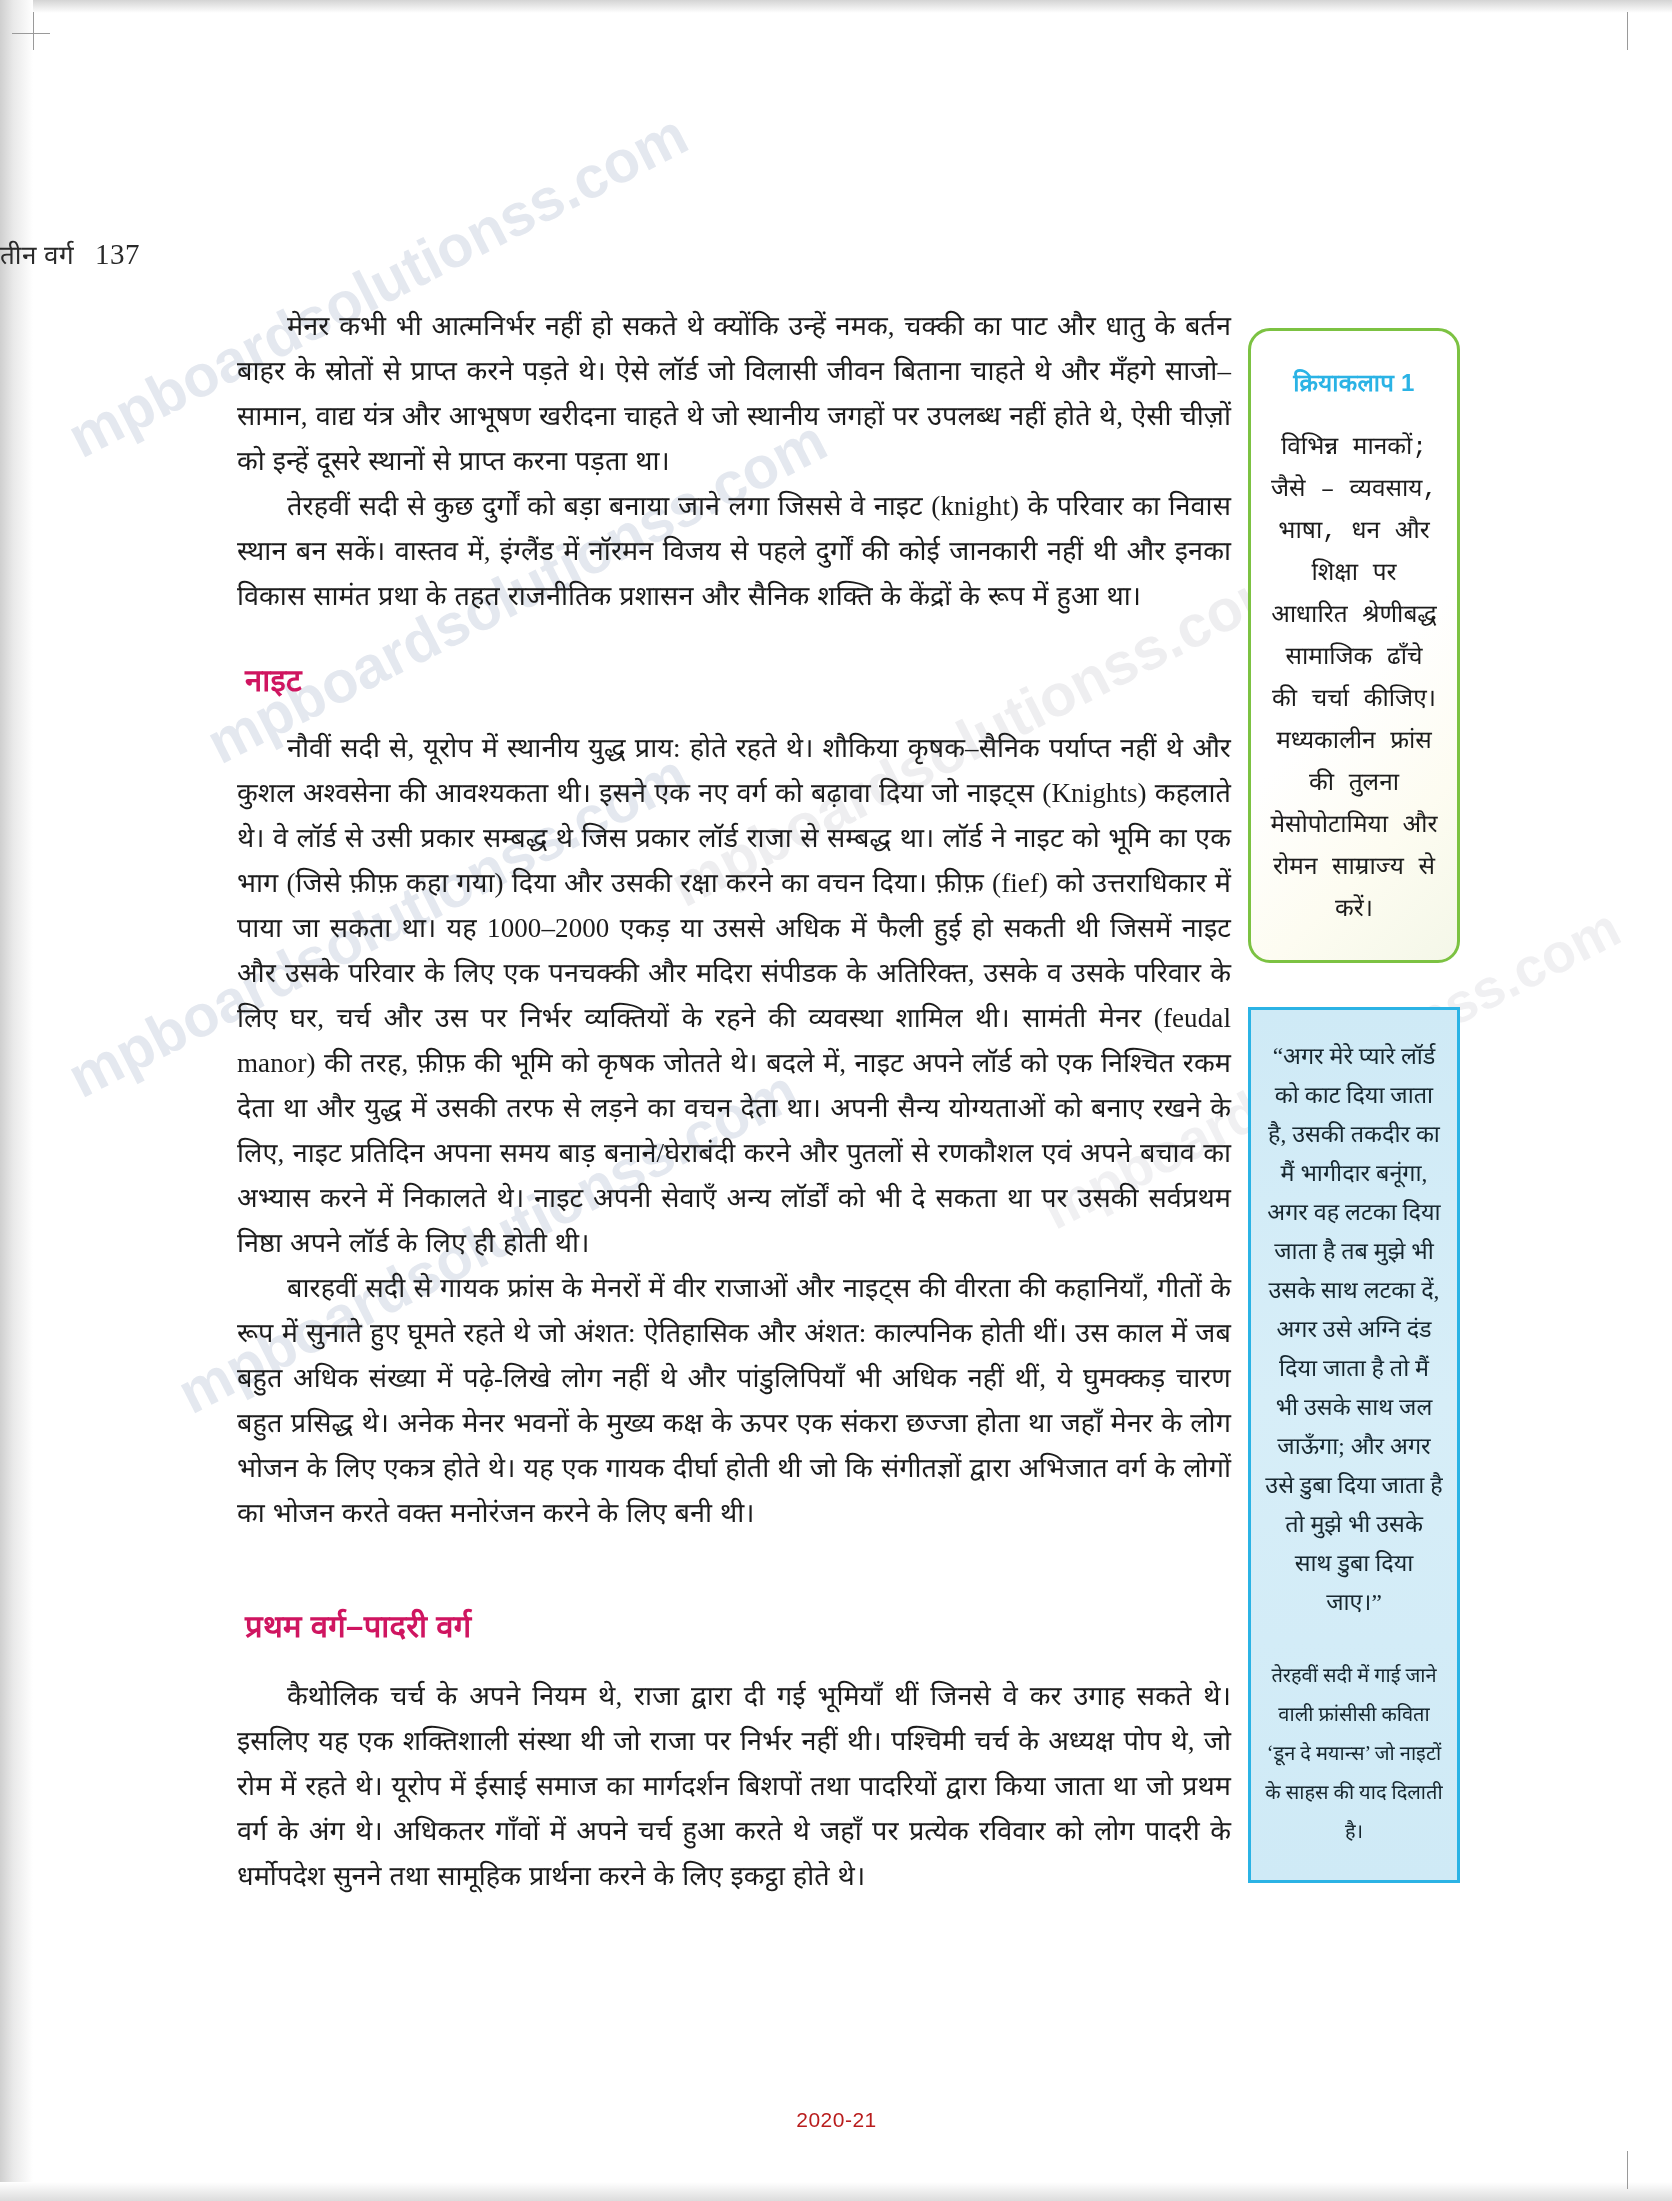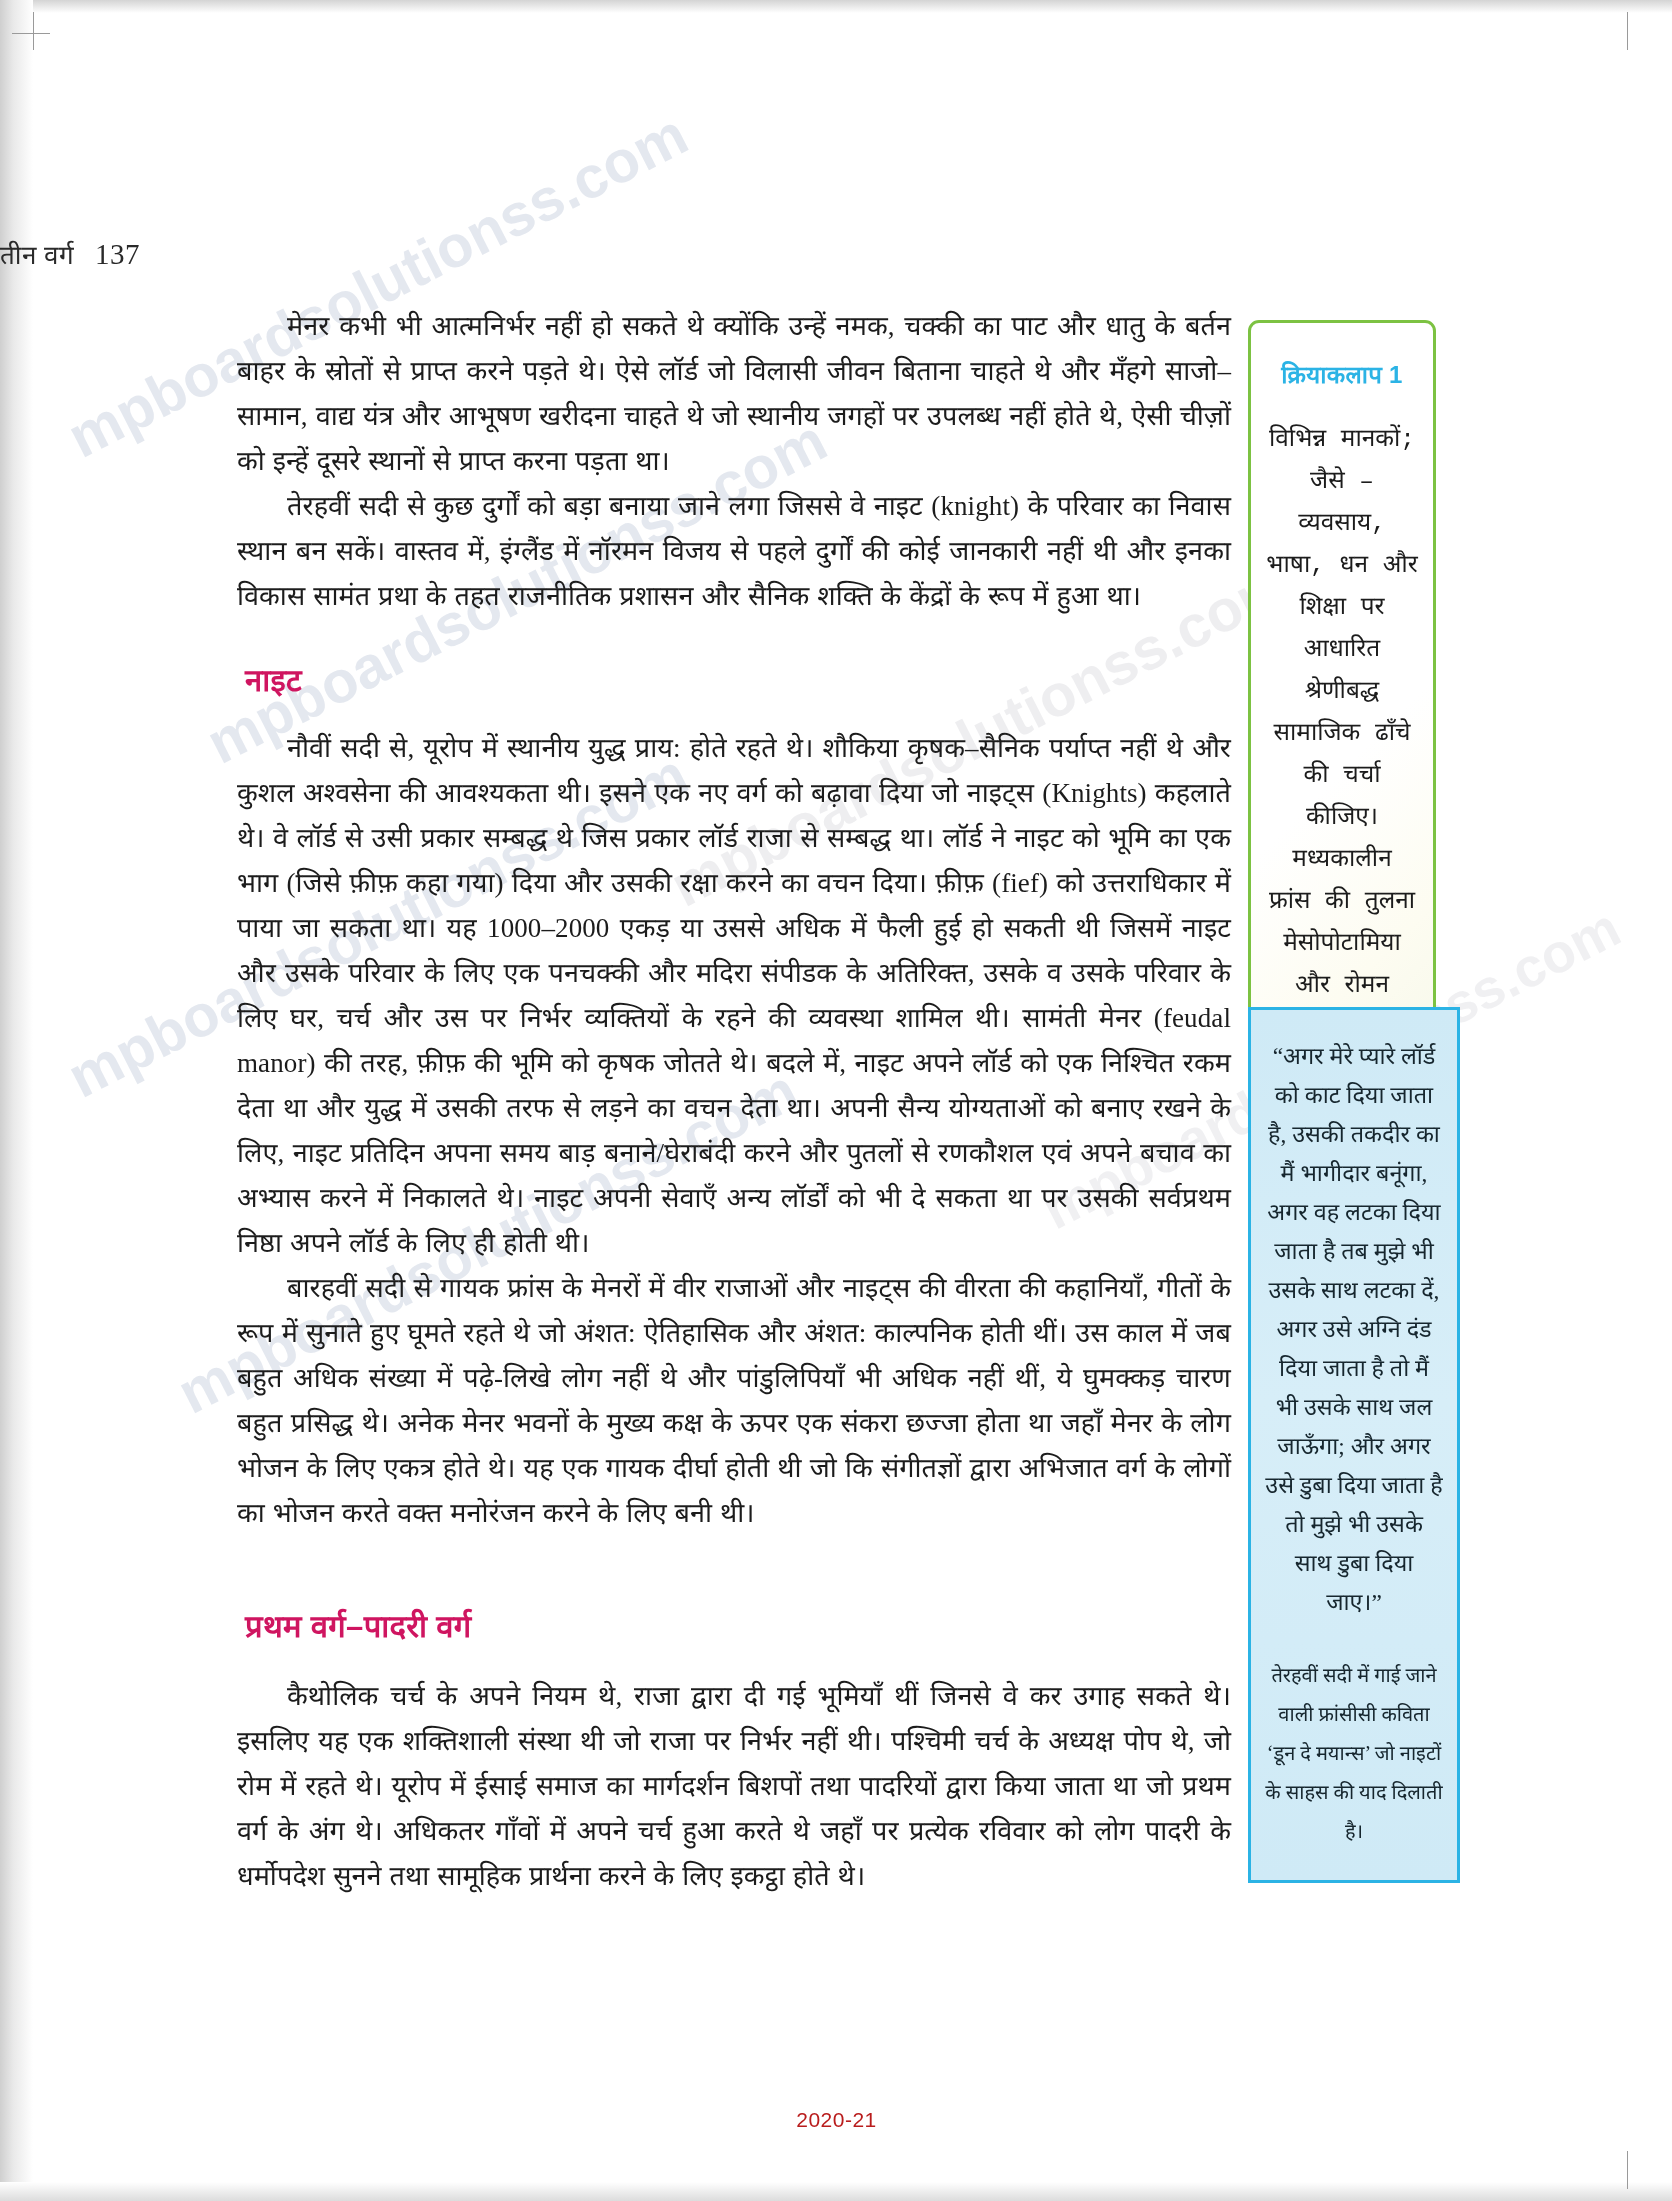--- a/index.html
+++ b/index.html
@@ -86,26 +86,26 @@
     margin: 42px 0 25px 8px;
     letter-spacing: 0.3px;
   }
   .section-head.second { margin-top: 71px; margin-bottom: 27px; }
 
   
   .rail { position: absolute; }
 
   .activity-box {
     left: 1248px;
-    top: 320px;
-    width: 188px;
+    top: 328px;
+    width: 212px;
     padding: 34px 15.3px 29px 15.3px;
     box-sizing: border-box;
     border: 3.8px solid #7cc242;
-    border-radius: 11px;
+    border-radius: 22px;
     background: linear-gradient(135deg, #ffffff 0%, #ffffff 55%, #fdfcf1 78%, #f4f7e8 100%);
   }
   .activity-title {
     color: #2bb3e5;
     font-weight: bold;
     font-size: 24px;
     text-align: center;
     font-family: "Liberation Sans", "DejaVu Sans", sans-serif;
     margin-bottom: 29px;
     letter-spacing: 0.3px;

